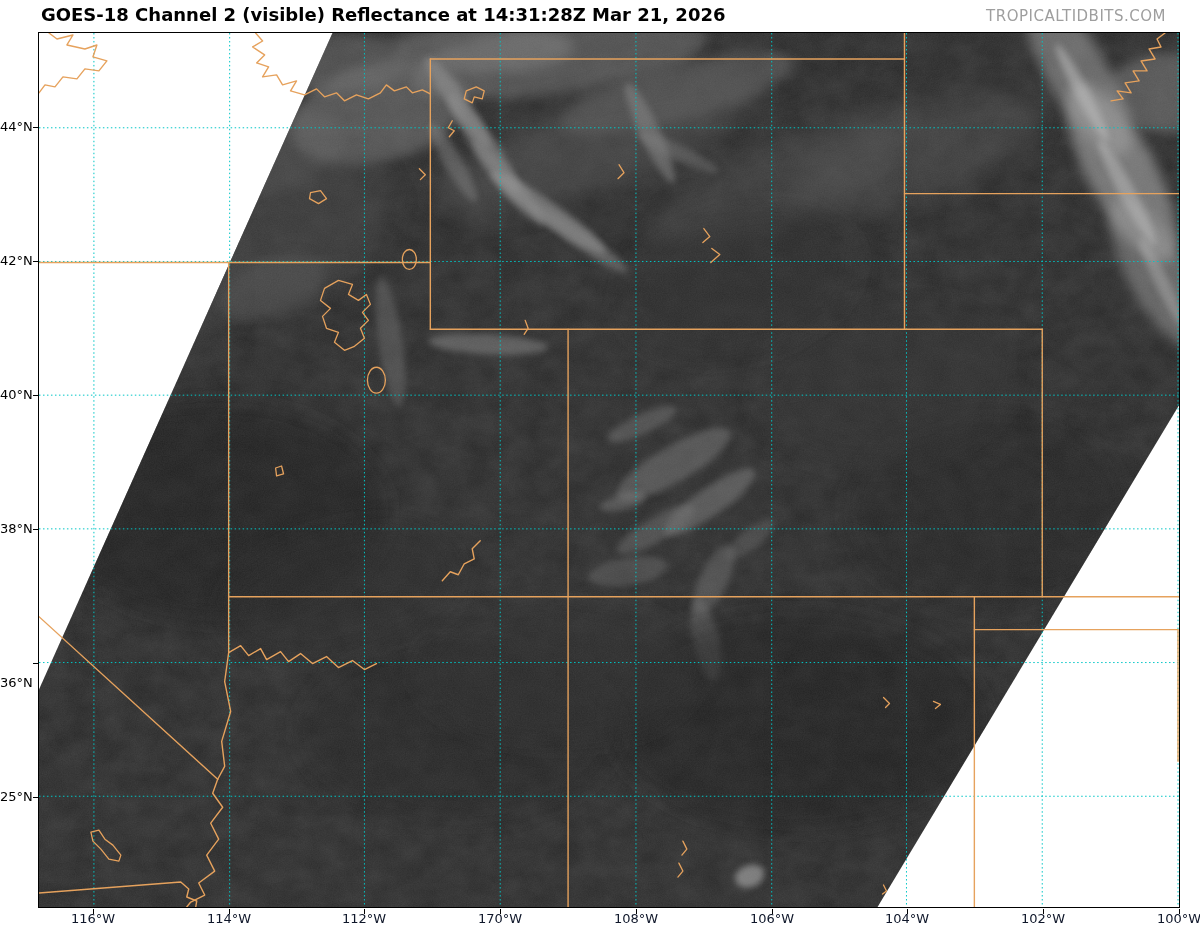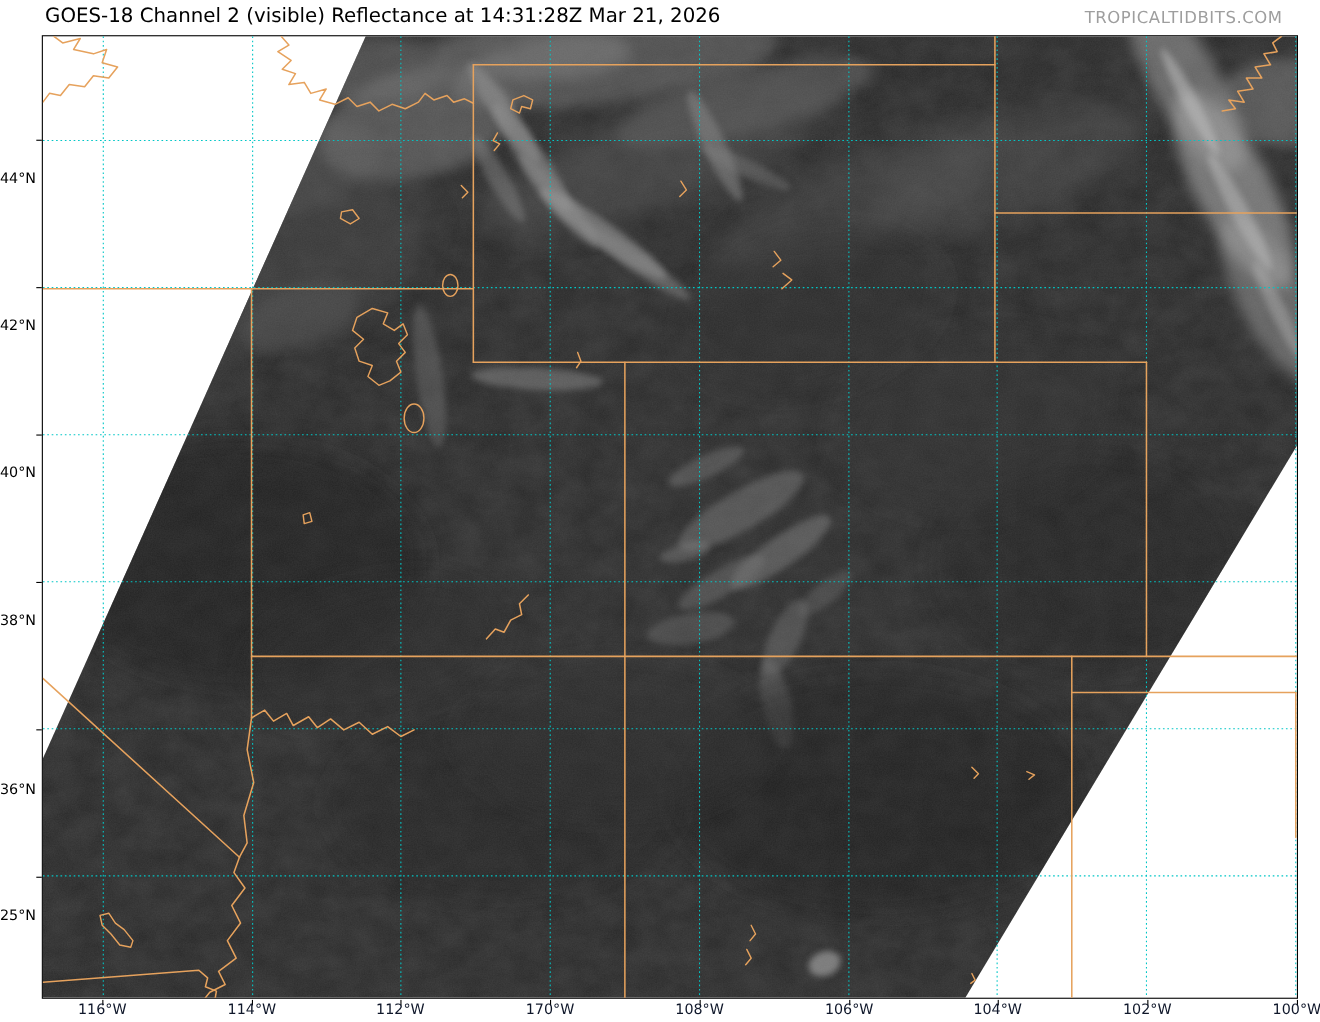--- a/index.html
+++ b/index.html
@@ -1,35 +1,35 @@
 <!DOCTYPE html>
 <html><head>
 <meta charset="utf-8">
 <style>
   html,body{margin:0;padding:0;background:#ffffff;}
   .page{
     position:relative;width:1200px;height:929px;background:#ffffff;
     font-family:"DejaVu Sans", sans-serif;overflow:hidden;
   }
   .title{
-    position:absolute;left:41px;top:4px;font-size:18px;font-weight:normal;color:#000;
+    position:absolute;left:41px;top:4px;font-size:18px;font-weight:bold;color:#000;
     white-space:nowrap;
   }
   .watermark{
     position:absolute;right:34px;top:7px;font-size:15px;font-weight:normal;color:#9e9e9e;
     letter-spacing:0.5px;white-space:nowrap;
   }
   .plot{
     position:absolute;left:38px;top:32px;width:1142px;height:876px;
     border:1px solid #000;box-sizing:border-box;background:#ffffff;
   }
   .plot svg{display:block;width:100%;height:100%;}
   .lat-label{
     position:absolute;left:0;width:31px;height:16px;line-height:16px;
-    text-align:right;font-size:13px;color:#000;white-space:nowrap;margin-top:36px;
+    text-align:right;font-size:13px;color:#000;white-space:nowrap;
   }
   .lon-label{
     position:absolute;top:911px;width:80px;height:16px;line-height:16px;
     text-align:center;font-size:13px;color:#0f172a;white-space:nowrap;
   }
   .tick-y{position:absolute;left:33px;width:5px;height:1px;background:#000;}
   .tick-x{position:absolute;top:909px;width:1px;height:5px;background:#000;}
 </style>
 </head>
 <body>

